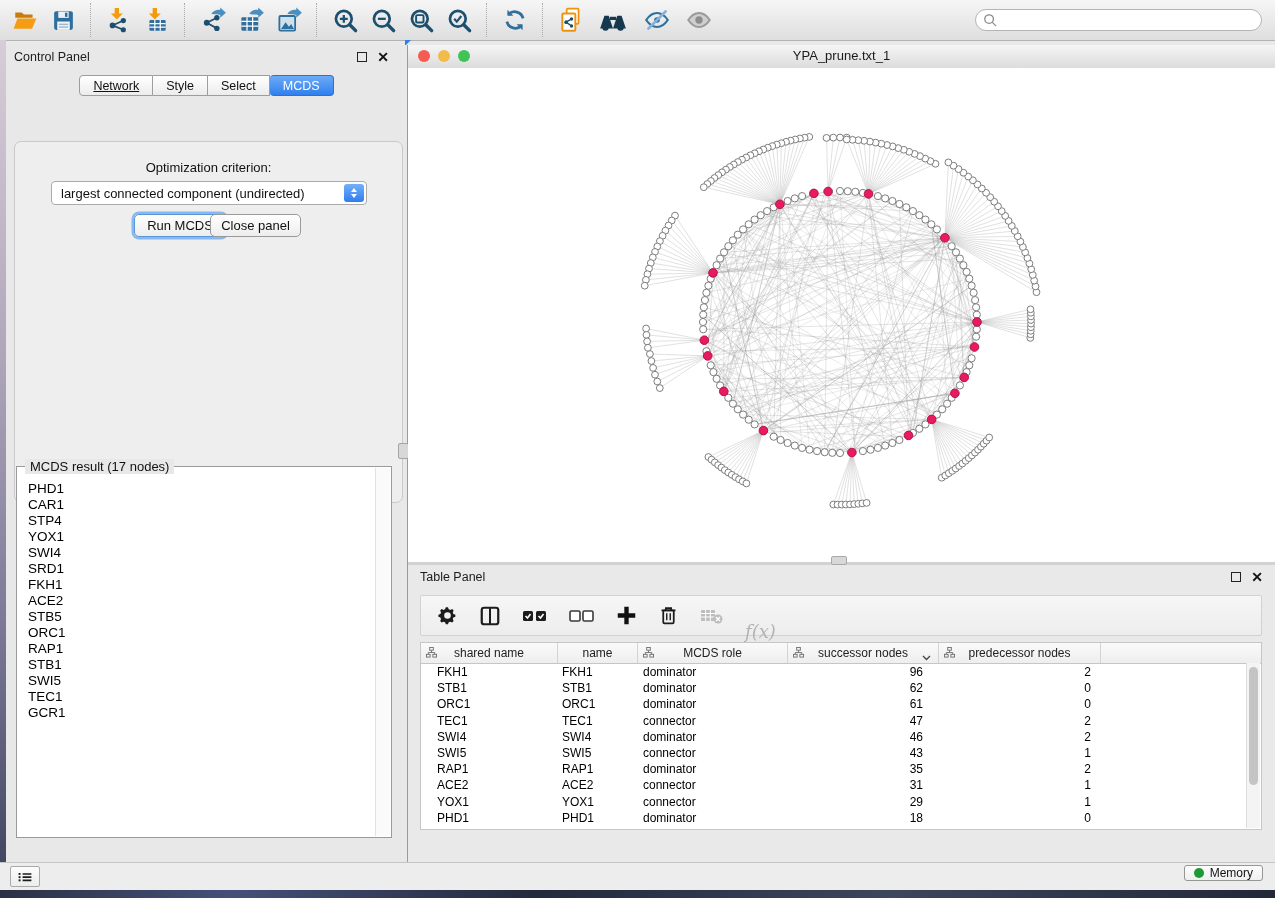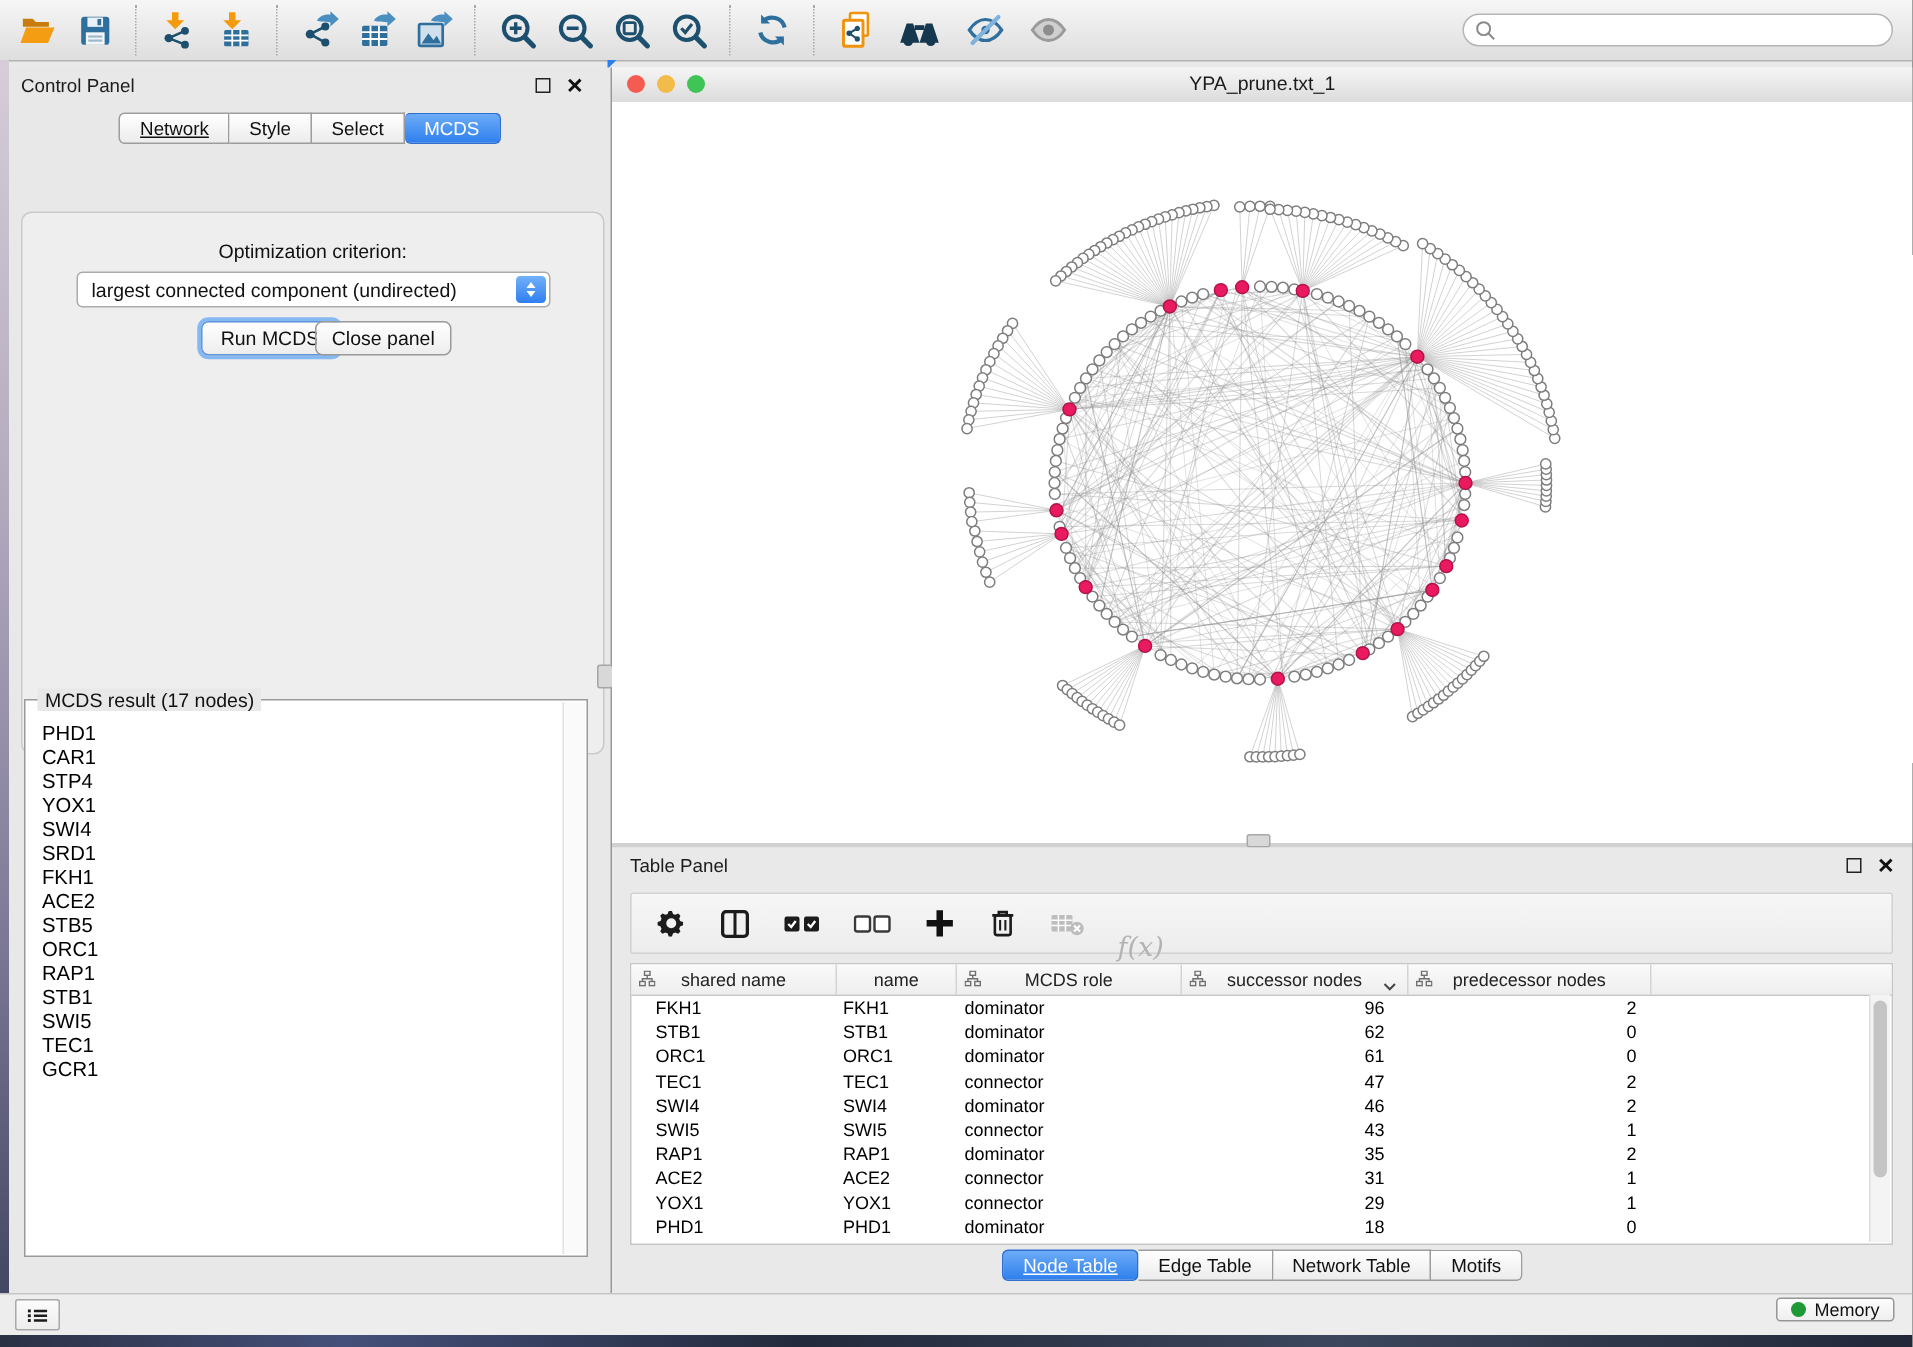--- a/index.html
+++ b/index.html
@@ -1148,26 +1148,20 @@
             <div class="tcell" style="width: 150px; text-align: left; padding-left: 5px; box-sizing: border-box;">dominator</div>
             <div class="tcell" style="width: 151px; text-align: right; padding-right: 16px; box-sizing: border-box;">18</div>
             <div class="tcell" style="width: 162px; text-align: right; padding-right: 10px; box-sizing: border-box;">0</div>
           </div>
         </div>
       <div id="ntable-scroll">
         <div id="ntable-thumb"></div>
       </div>
     </div>
 
-    <div id="btab-row">
-        <button class="ctab active">Node Table</button>
-        <button class="ctab">Edge Table</button>
-        <button class="ctab">Network Table</button>
-        <button class="ctab">Motifs</button>
-      </div>
   </div>
 
   <div id="status-bar" class="abs">
     <button id="list-btn">
       <svg width="18" height="16" viewBox="0 0 20 16">
         <rect x="2" y="3" width="2.4" height="2.4" fill="#1c1c1c"></rect>
           <rect x="2" y="7" width="2.4" height="2.4" fill="#1c1c1c"></rect>
           <rect x="2" y="11" width="2.4" height="2.4" fill="#1c1c1c"></rect>
         <path d="M7 4.2h11M7 8.2h11M7 12.2h11" stroke="#1c1c1c" stroke-width="2"></path>
       </svg>

